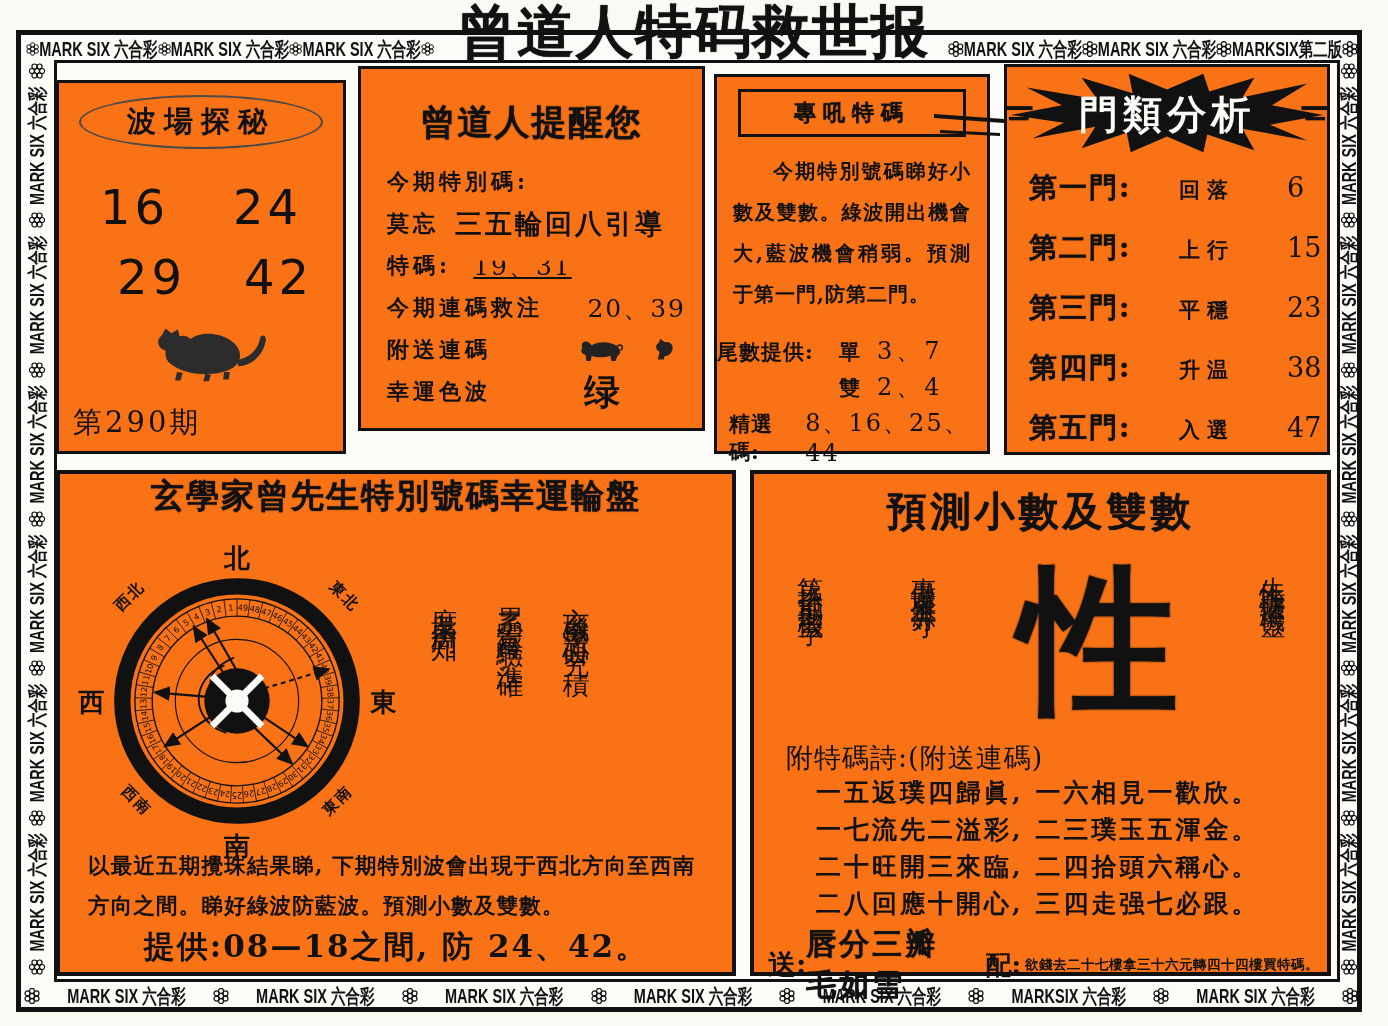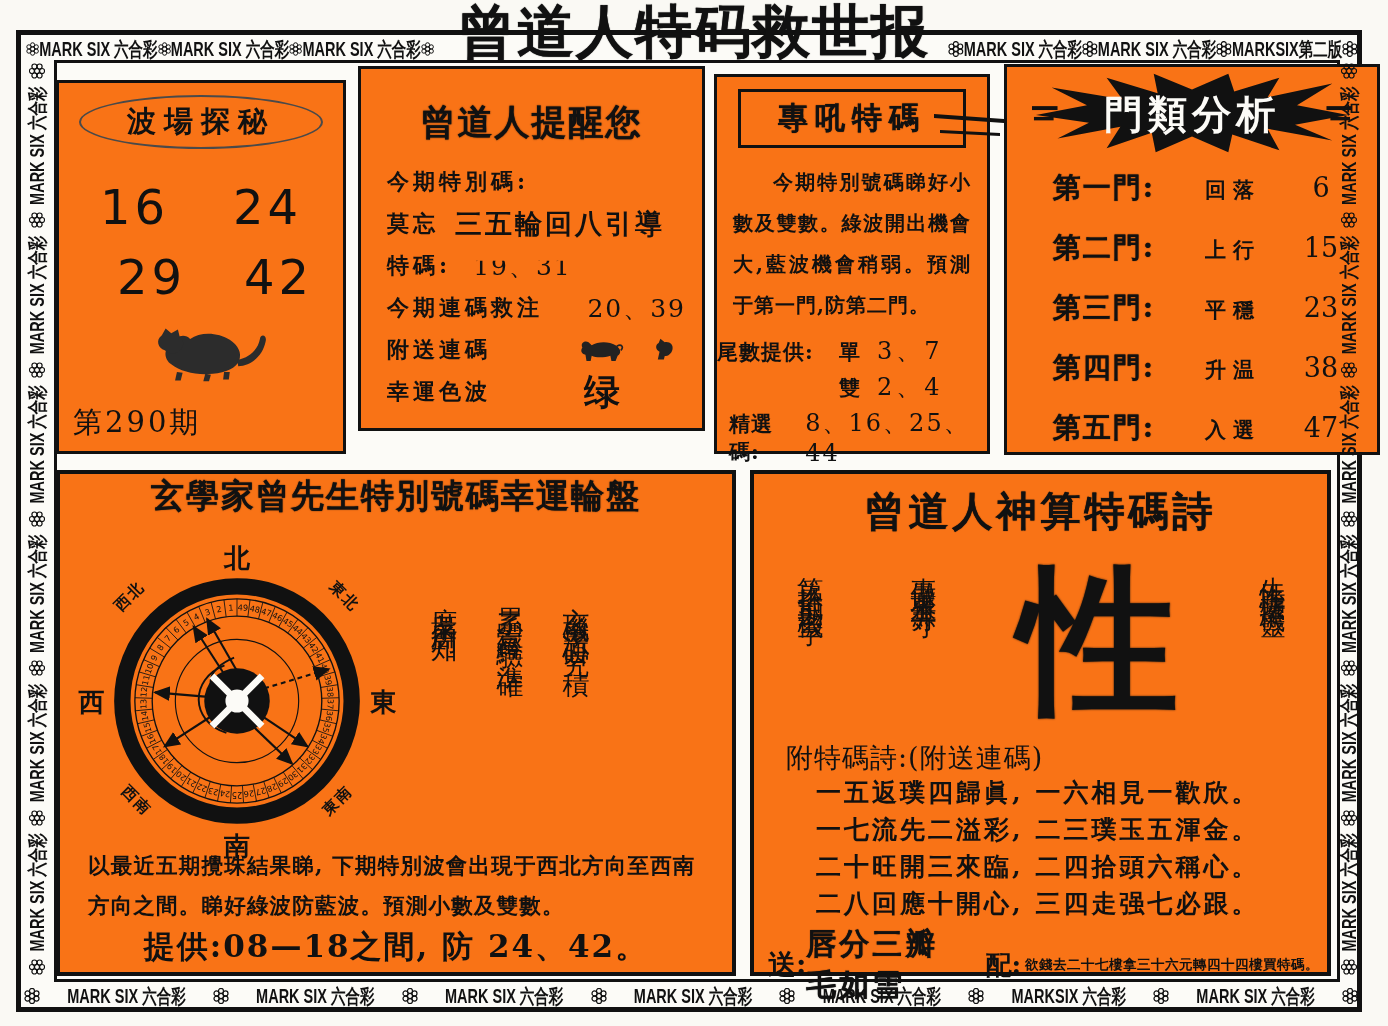--- a/index.html
+++ b/index.html
@@ -42,21 +42,21 @@
   .b2-rows{position:absolute;left:26px;right:12px;top:92px;}
   .b2-row{height:42px;display:flex;align-items:center;}
   .b2-label{font-weight:700;font-size:22px;letter-spacing:4px;}
   .b2-val{margin-left:auto;padding-right:4px;font-size:25px;letter-spacing:2px;}
   .b2-val.big{font-size:27px;font-weight:700;margin-left:16px;letter-spacing:3px;}
   .b2-val.cut{clip-path:inset(34% 0 0 0);}
   .b2-green{margin-left:auto;margin-right:70px;font-size:36px;font-weight:700;}
   .b2-zodiac{margin-left:auto;margin-right:14px;display:flex;gap:26px;align-items:center;}
   
   .b3-head{margin:12px auto 0;width:222px;border:3px solid #111;padding:6px 0;
-           text-align:center;font-size:30px;font-weight:900;letter-spacing:7px;
+           text-align:center;font-size:22px;font-weight:900;letter-spacing:7px;
            text-shadow:0 0 1px #111;}
   .b3-para{margin:14px 16px 0;font-size:20px;line-height:41px;text-indent:2em;
            letter-spacing:1px;text-align:justify;font-weight:600;}
   .b3-tails{position:absolute;left:0;top:258px;display:grid;
             grid-template-columns:122px 38px auto;row-gap:4px;align-items:baseline;}
   .b3-tail-label{font-size:21px;font-weight:700;letter-spacing:1px;}
   .b3-parity{font-size:21px;font-weight:700;}
   .b3-tail-val{font-size:24px;letter-spacing:4px;}
   .b3-select{position:absolute;left:12px;top:330px;display:flex;align-items:baseline;}
   .b3-select-label{font-size:21px;font-weight:700;letter-spacing:1px;}
@@ -518,21 +518,21 @@
     <div class="b2-rows">
       <div class="b2-row">
         <span class="b2-label">今期特別碼:</span>
       </div>
       <div class="b2-row">
         <span class="b2-label">莫忘</span>
         <span class="b2-val big">三五輪回八引導</span>
       </div>
       <div class="b2-row">
         <span class="b2-label">特碼:</span>
-        <span class="b2-val cut" style="margin-left:22px;margin-right:auto;">19、31</span>
+        <span class="b2-val cut" style="margin-left:22px;margin-right:auto;text-decoration:underline;">19、31</span>
       </div>
       <div class="b2-row">
         <span class="b2-label">今期連碼救注</span>
         <span class="b2-val">20、39</span>
       </div>
       <div class="b2-row">
         <span class="b2-label">附送連碼</span>
         <span class="b2-zodiac">
           <svg width="48" height="27" viewBox="0 0 46 26">
             <path fill="#222" d="M6 10 C4 6 8 3 12 5 L15 8 C21 4 32 4 38 8 C43 11 44 16 40 18 L38 23 L34 23 L33 18 C27 20 19 20 15 18 L14 23 L10 23 L9 17 C5 16 4 13 6 10 Z"></path>
@@ -560,21 +560,21 @@
       <span></span>
       <span class="b3-parity">雙</span>
       <span class="b3-tail-val">2、4</span>
     </div>
     <div class="b3-select">
       <span class="b3-select-label">精選碼:</span>
       <span class="b3-select-val">8、16、25、44</span>
     </div>
   </div>
 
-  <div class="box" style="left:1004px;top:64px;width:376px;height:391px;text-align:center;">
+  <div class="box" style="left:1004px;top:64px;width:326px;height:391px;">
     <svg class="b4-burst" width="320" height="84" viewBox="0 0 326 84">
       <rect x="0" y="35" width="26" height="4" fill="#111"></rect>
       <rect x="2" y="46" width="20" height="3.5" fill="#111"></rect>
       <rect x="300" y="35" width="26" height="4" fill="#111"></rect>
       <rect x="304" y="46" width="20" height="3.5" fill="#111"></rect>
       <polygon fill="#111" points="4,44 56,34 20,16 92,28 76,6 128,22 124,2 163,18 200,2 206,20 252,6 240,26 306,12 270,34 322,44 268,54 306,70 240,58 252,80 204,64 200,82 163,66 126,82 122,62 76,78 90,56 26,68 58,52"></polygon>
       <text class="burst-text" x="163" y="57" text-anchor="middle">門類分析</text>
     </svg>
     <div class="b4-rows">
       <div class="b4-row">
@@ -754,21 +754,21 @@
       <div class="b5-col">度衆所周知</div>
       <div class="b5-col">累了豐富經驗,準確</div>
       <div class="b5-col">玄機學潛心研究,積</div>
     </div>
 
     <div class="b5-para">以最近五期攪珠結果睇, 下期特別波會出現于西北方向至西南方向之間。睇好綠波防藍波。預測小數及雙數。</div>
     <div class="b5-provide">提供:08—18之間, 防 24、42。</div>
   </div>
 
   <div class="box b5" style="left:750px;top:470px;width:581px;height:506px;">
-    <div class="b6-title">曾道人神算特碼詩</div>
+    <div class="b6-title">預測小數及雙數</div>
     <div class="b6-cols">
       <div class="b6-col">第玖拾貳期玄機字</div>
       <div class="b6-col">專做壞事無分寸</div>
       <div class="b6-big">性</div>
       <div class="b6-col">生性膽怯挺機靈</div>
     </div>
     <div class="b6-attach">附特碼詩:(附送連碼)</div>
     <div class="b6-lines">
       <div class="b6-line">一五返璞四歸眞, 一六相見一歡欣。</div>
       <div class="b6-line">一七流先二溢彩, 二三璞玉五渾金。</div>

